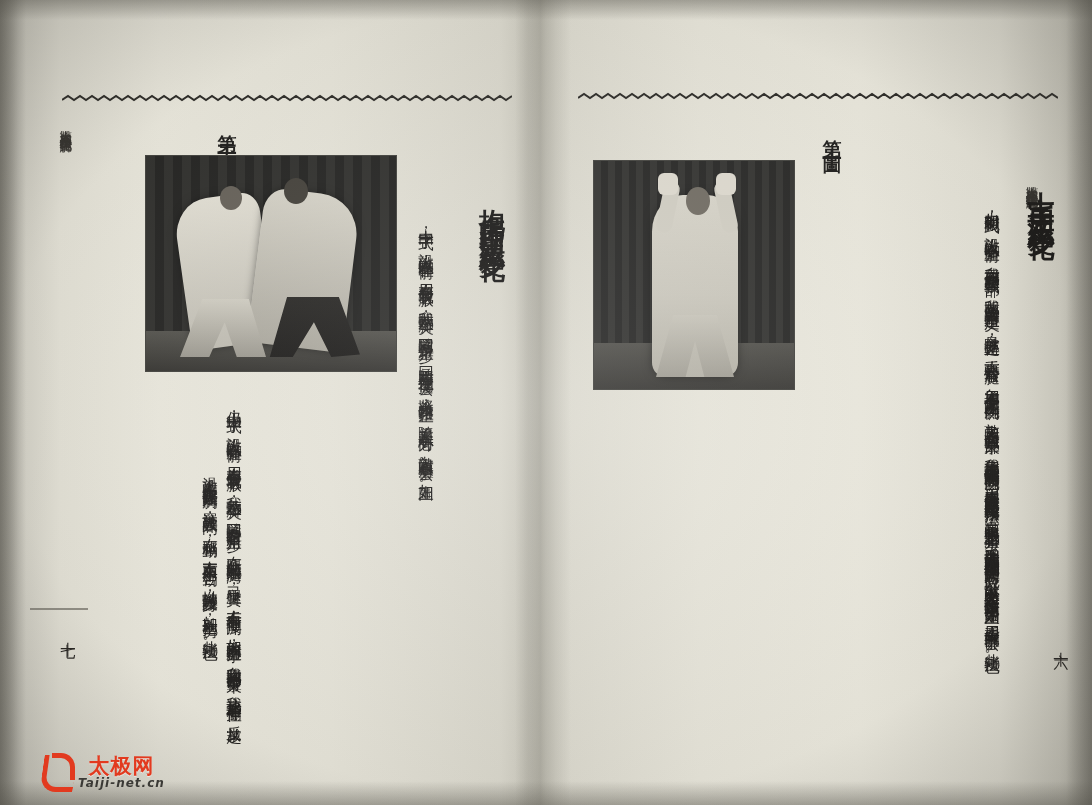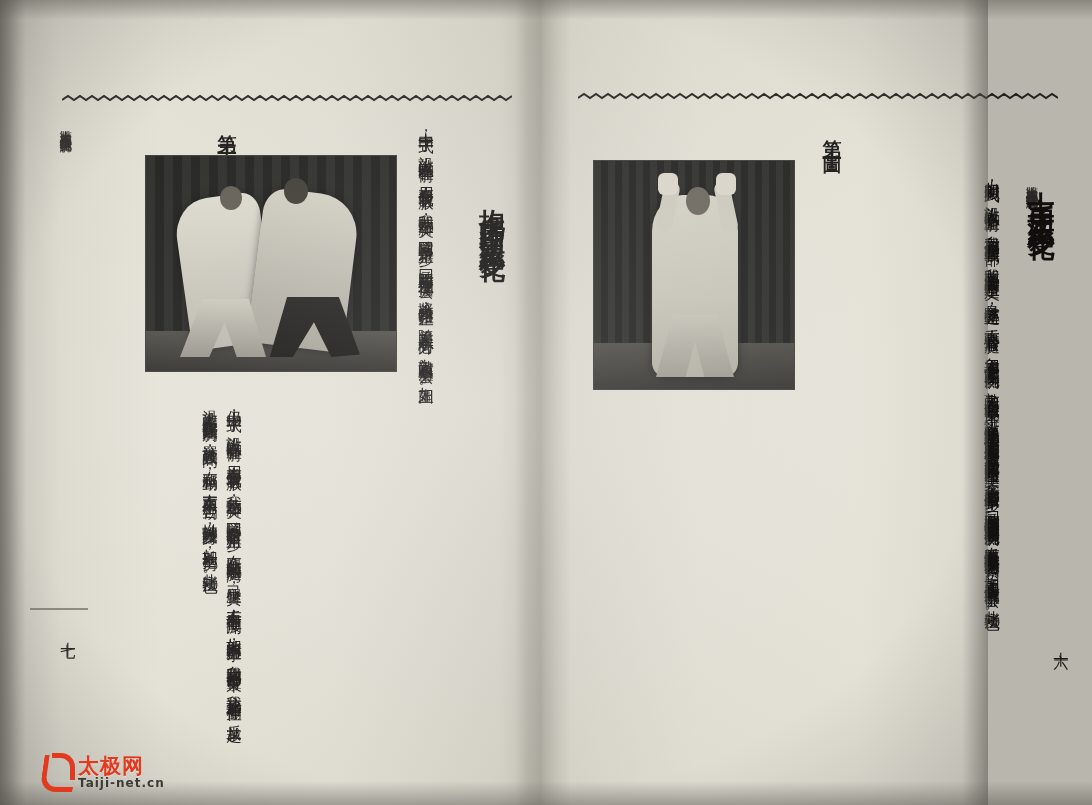--- a/index.html
+++ b/index.html
@@ -4,24 +4,25 @@
 <style>
   html,body{margin:0;padding:0;}
   body{
     width:1092px;height:805px;
     background:#b9b6ad;
     font-family:"DejaVu Sans", sans-serif;
     overflow:hidden;
   }
   #page{
     position:relative;
-    width:988px;height:805px;
+    width:1092px;height:805px;
     background:
       linear-gradient(90deg,#a9a79d 0px,#cfcdc3 18px,#e3e1d6 60px,#ebe9de 160px,#e6e4d9 330px,#d8d6cb 500px,#c8c6bb 528px,#d9d7cc 556px,#e6e4d9 700px,#ebe9de 860px,#e2e0d5 1000px,#cbc9be 1060px,#a9a79d 1092px);
     box-sizing:border-box;
+    text-align:center;
   }
   
   #page:before{
     content:"";position:absolute;inset:0;
     background:
       radial-gradient(ellipse at 50% 50%, rgba(255,255,255,0.16) 0%, rgba(160,157,146,0.10) 70%, rgba(90,88,80,0.30) 100%);
     pointer-events:none;z-index:40;
   }
   
   .gutter{
@@ -209,21 +210,21 @@
     border-radius:0 0 0 16px;transform:skewX(-8deg);
   }
   .wm-mark .s2{
     position:absolute;left:12px;top:0px;width:18px;height:22px;
     border-right:5px solid #e23a1f;border-top:5px solid #e23a1f;
     border-radius:0 14px 0 0;
   }
   .wm-text{display:flex;flex-direction:column;line-height:1;}
   .wm-cn{font-size:21px;font-weight:bold;color:#e23a1f;letter-spacing:1px;
     text-shadow:0 1px 0 rgba(255,255,255,.5);}
-  .wm-en{font-size:12px;font-weight:bold;color:#3b3a36;letter-spacing:1px;}
+  .wm-en{font-size:12px;font-weight:bold;color:#3b3a36;letter-spacing:1px;font-style:italic;}
 
   
   .margin-rule{
     position:absolute;left:30px;top:608px;width:58px;height:2px;background:#6d6b63;opacity:.75;
   }
 </style>
 </head>
 <body>
 
 <div id="page">

